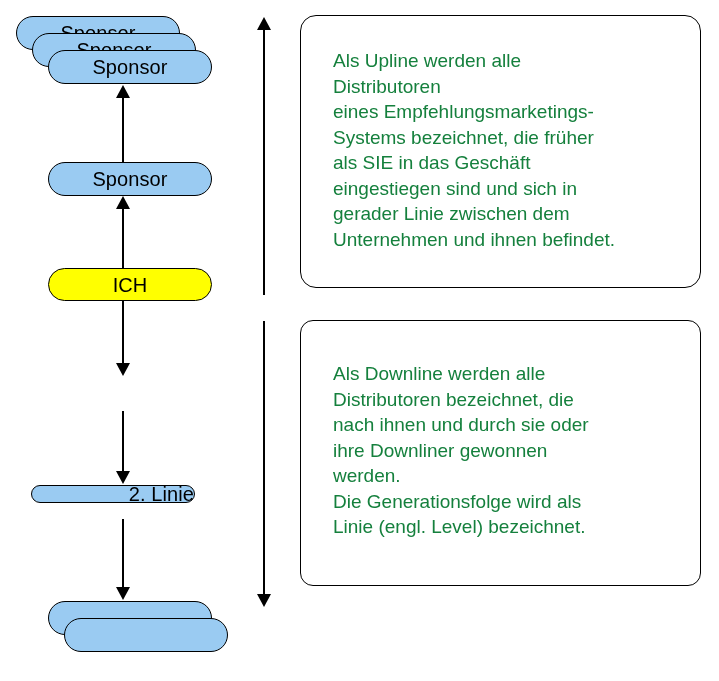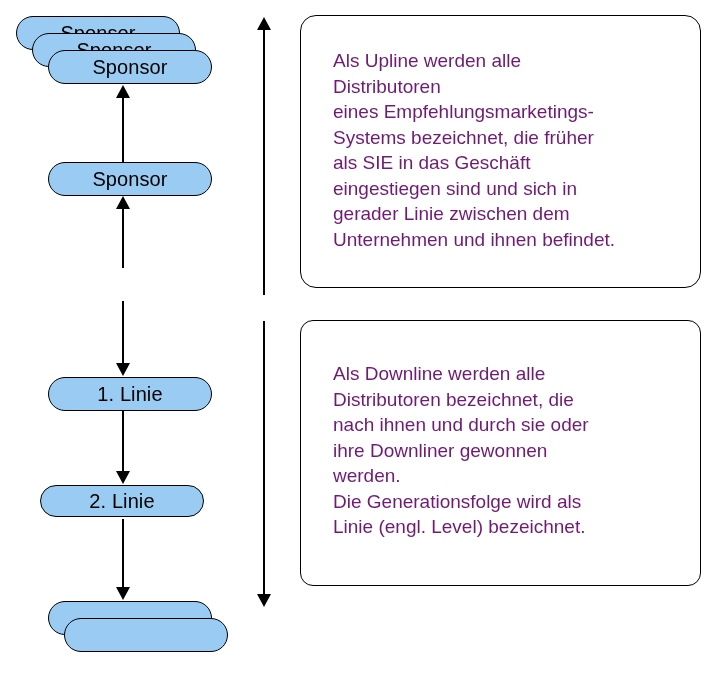--- a/index.html
+++ b/index.html
@@ -64,21 +64,21 @@
     position:absolute;
     box-sizing:border-box;
     border:1.7px solid #000000;
     border-radius:16px;
     background:#ffffff;
   }
   .callout .ctext{
     position:absolute;
     font-size:19px;
     line-height:25.5px;
-    color:#701a75;
+    color:#15803d;
     white-space:pre;
     letter-spacing:0px;
   }
 </style>
 </head>
 <body>
 
 <div id="canvas">
 
   <div class="stack" style="left:16px; top:16px; width:196px; height:68px;">
@@ -100,36 +100,36 @@
 
   <div class="node" style="left:48px; top:162px; width:164px; height:34px;">
     <span class="nlabel">Sponsor</span>
   </div>
 
   <div>
     <div class="vline" style="left:122px; top:208px; height:60px;"></div>
     <div class="arrowhead up" style="left:116px; top:196px;"></div>
   </div>
 
+  <div class="node yellow" style="left:48px; top:268px; width:164px; height:33px;">
+    <span class="nlabel">ICH</span>
+  </div>
 
   <div>
     <div class="vline" style="left:122px; top:301px; height:62px;"></div>
     <div class="arrowhead down" style="left:116px; top:363px;"></div>
   </div>
 
-  <div class="node" style="left:48px; top:377px; width:164px; height:34px;">
-    <span class="nlabel">1. Linie</span>
-  </div>
 
   <div>
     <div class="vline" style="left:122px; top:411px; height:60px;"></div>
     <div class="arrowhead down" style="left:116px; top:471px;"></div>
   </div>
 
-  <div class="node" style="left:40px; top:485px; width:164px; height:32px;">
+  <div class="node" style="left:31px; top:485px; width:164px; height:18px;justify-content:flex-end;">
     <span class="nlabel">2. Linie</span>
   </div>
 
   <div>
     <div class="vline" style="left:122px; top:519px; height:68px;"></div>
     <div class="arrowhead down" style="left:116px; top:587px;"></div>
   </div>
 
   <div class="stack" style="left:48px; top:601px; width:196px; height:68px;">
     <div class="node" style="left:0px; top:0px; width:164px; height:34px; z-index:1;">

